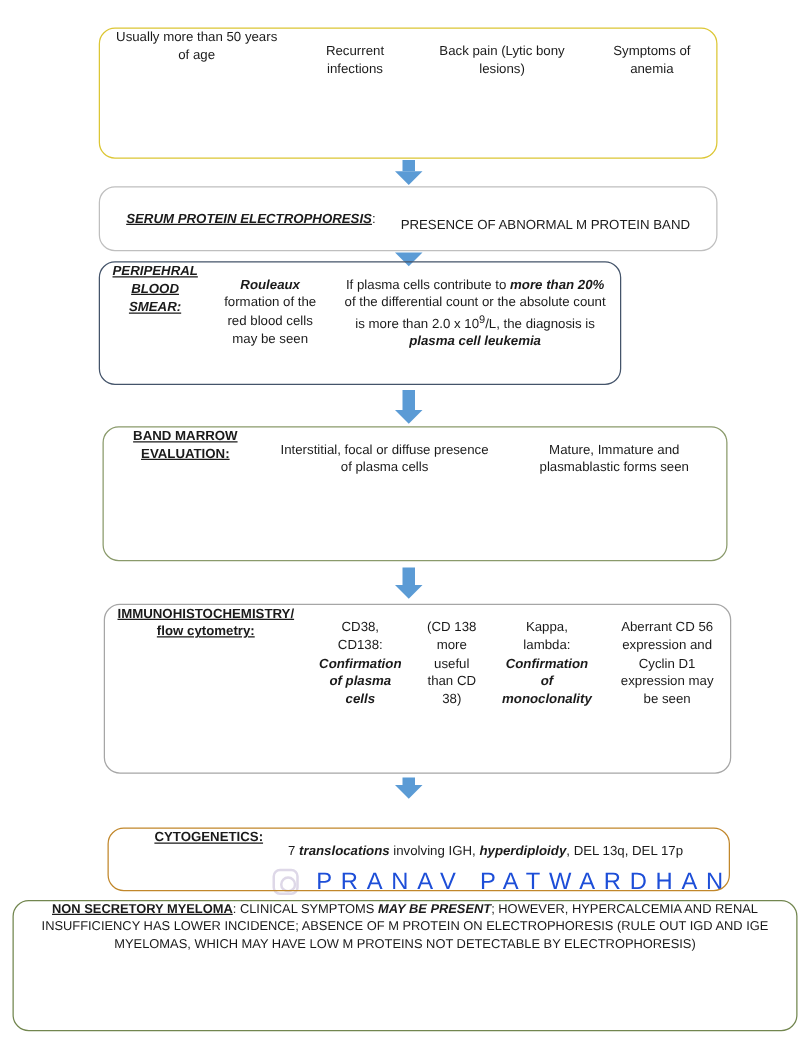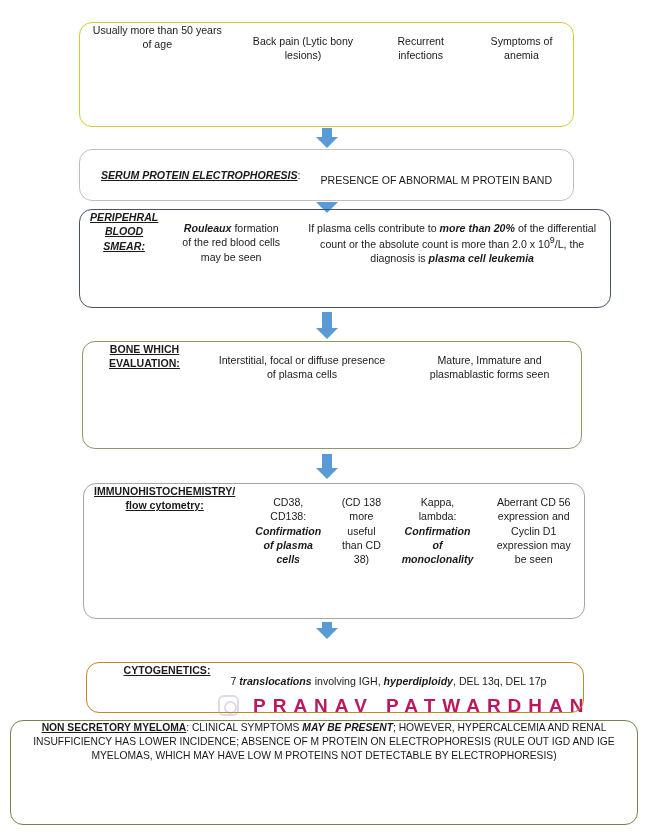--- a/index.html
+++ b/index.html
@@ -44,22 +44,22 @@
     content: "";
     position: absolute;
     left: 4px; top: 4px;
     width: 9px; height: 9px;
     border: 2.5px solid #ded8e8;
     border-radius: 50%;
   }
   .watermark .wm-text {
     font-size: 19px;
     letter-spacing: 7px;
-    color: #be185d;
-    font-weight: 700;
+    color: #1d4ed8;
+    font-weight: 400;
     white-space: nowrap;
     line-height: 1;
   }
 
   
   .box {
     position: absolute;
     background: transparent;
     border-radius: 13px;
     border: 1.2px solid #999;
@@ -89,21 +89,21 @@
   .b-gray   { border-color: #bfbfbf; }
   .b-blue   { border-color: #44546a; }
   .b-green  { border-color: #8a9a6b; }
   .b-gray2  { border-color: #a6a6a6; }
   .b-orange { border-color: #c1872b; }
   .b-green2 { border-color: #72864f; }
 
   
   #box-symptoms     { left: 79px;  top: 22px;  width: 495px; height: 105px; }
   #box-spep         { left: 79px;  top: 149px; width: 495px; height: 52px; align-items: center;  }
-  #box-smear        { left: 79px;  top: 209px; width: 532px; height: 99px;  }
+  #box-smear        { left: 79px;  top: 209px; width: 418px; height: 99px;  }
   #box-marrow       { left: 82px;  top: 341px; width: 500px; height: 108px; }
   #box-ihc          { left: 83px;  top: 483px; width: 502px; height: 136px; }
   #box-cytogenetics { left: 86px;  top: 662px; width: 498px; height: 51px;  }
   #box-variants     { left: 10px;  top: 720px; width: 628px; height: 105px; }
 
   #box-variants p { font-size: 10.3px; line-height: 1.38; padding: 0 14px; }
   #box-variants p + p { margin-top: 13px; }
 
   
   .arrow {
@@ -139,22 +139,22 @@
 
 <div id="flow">
 
   <div class="watermark">
     <span class="wm-icon"></span>
     <span class="wm-text">PRANAV PATWARDHAN</span>
   </div>
 
   <div class="box b-gold" id="box-symptoms">
     <p>Usually more than 50 years of age</p>
+    <p>Recurrent infections</p>
     <p>Back pain (Lytic bony lesions)</p>
-    <p>Recurrent infections</p>
     <p>Symptoms of anemia</p>
   </div>
 
   <div class="arrow" id="arrow-1">
     <div class="shaft"></div>
     <div class="head"></div>
   </div>
 
   <div class="box b-gray" id="box-spep">
     <p><span class="hdr hdr-i">SERUM PROTEIN ELECTROPHORESIS</span><span>:</span></p>
@@ -171,21 +171,21 @@
     <p><em>Rouleaux</em><span> formation of the red blood cells may be seen</span></p>
     <p><span>If plasma cells contribute to </span><em>more than 20%</em><span> of the differential count or the absolute count is more than 2.0 x 10</span><sup>9</sup><span>/L, the diagnosis is </span><em>plasma cell leukemia</em></p>
   </div>
 
   <div class="arrow" id="arrow-3">
     <div class="shaft"></div>
     <div class="head"></div>
   </div>
 
   <div class="box b-green" id="box-marrow">
-    <p class="hdr">BONE WHICH EVALUATION:</p>
+    <p class="hdr">BAND MARROW EVALUATION:</p>
     <p>Interstitial, focal or diffuse presence of plasma cells</p>
     <p>Mature, Immature and plasmablastic forms seen</p>
   </div>
 
   <div class="arrow" id="arrow-4">
     <div class="shaft"></div>
     <div class="head"></div>
   </div>
 
   <div class="box b-gray2" id="box-ihc">

